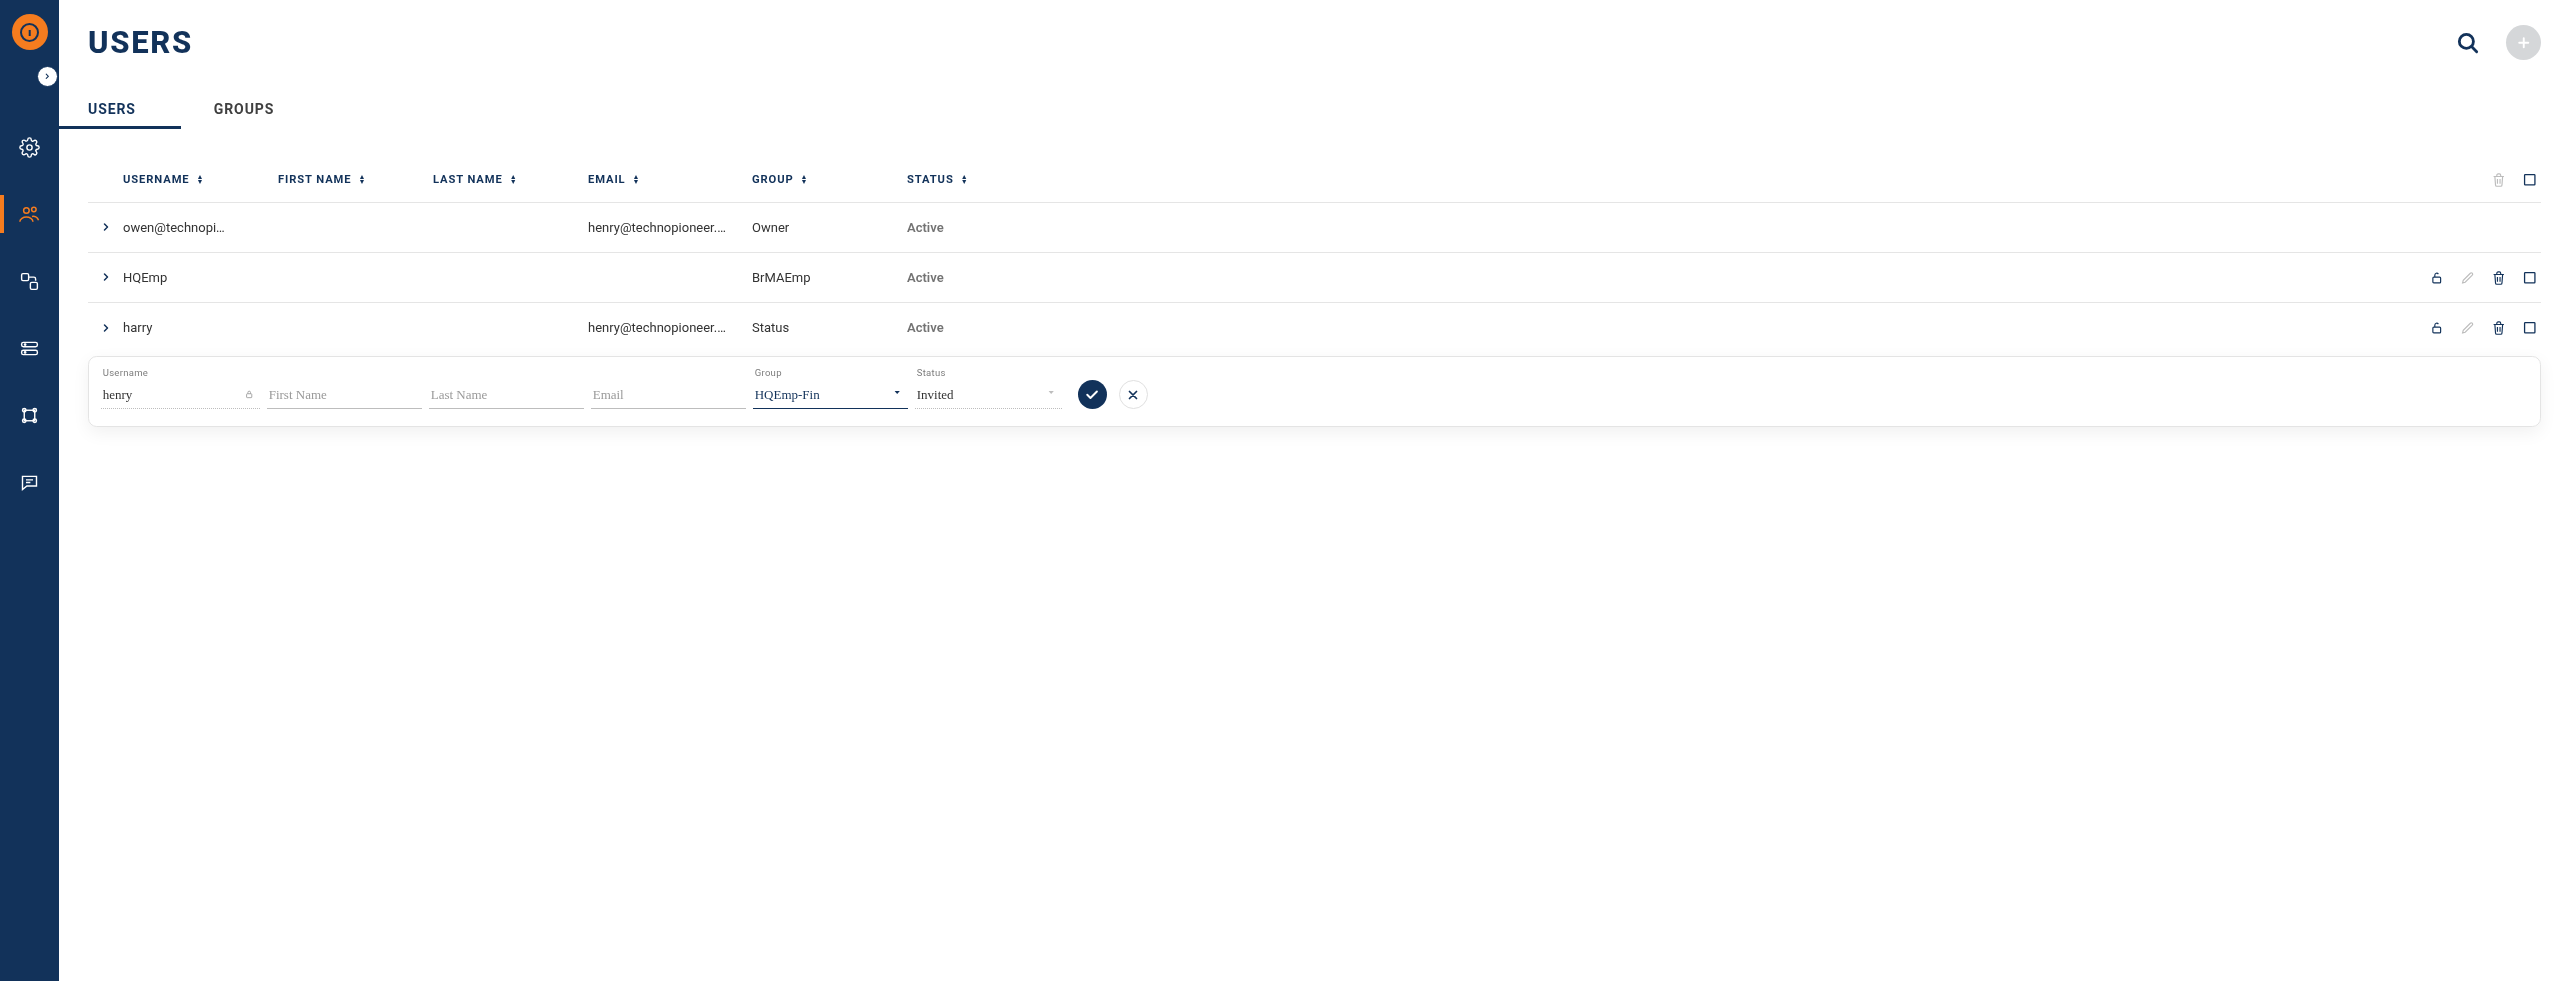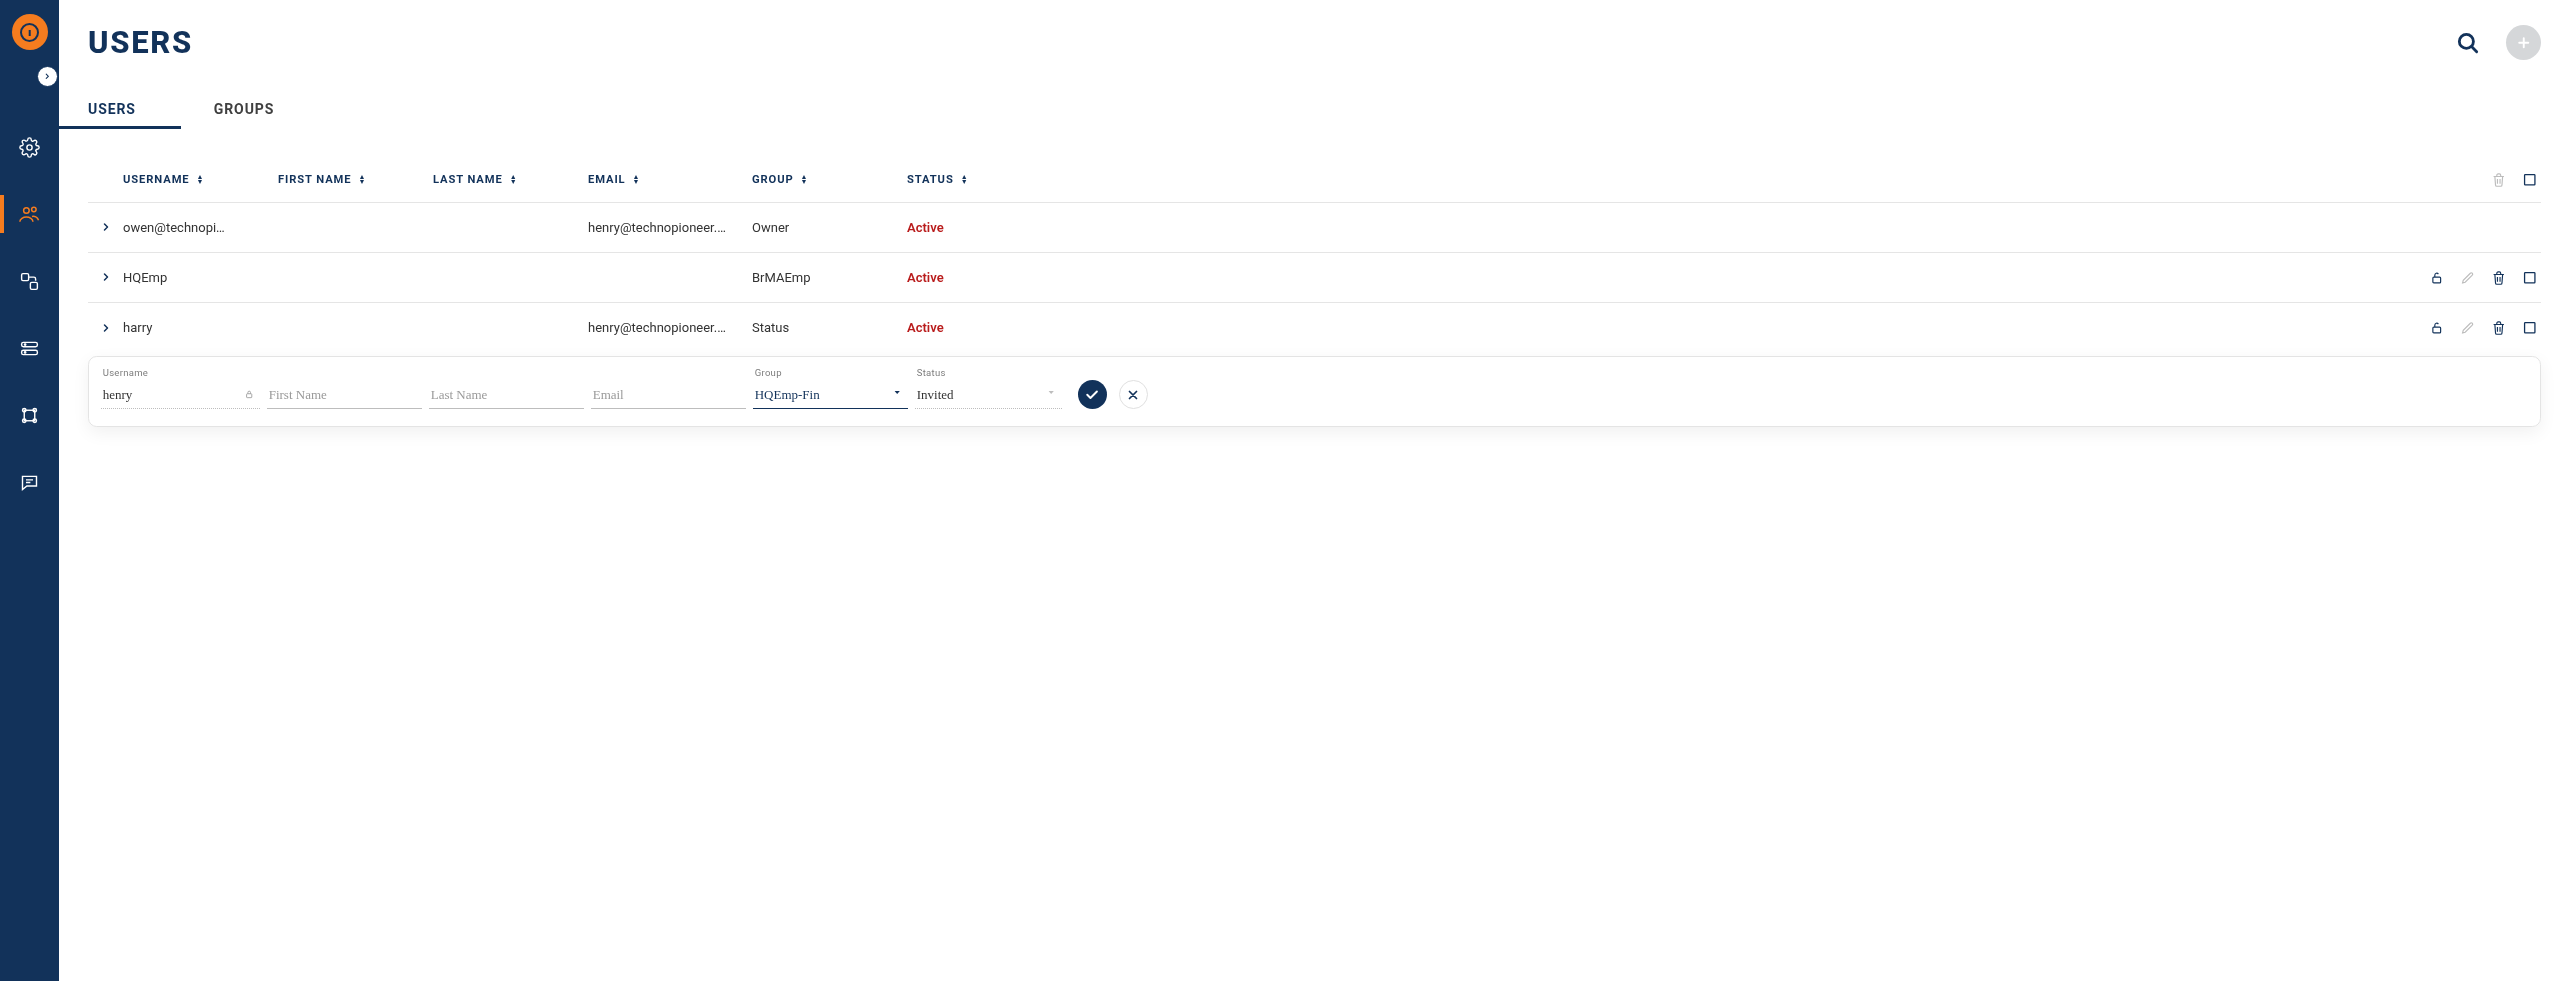--- a/index.html
+++ b/index.html
@@ -88,21 +88,21 @@
 
     .tbody { margin-top: 7px; }
     .trow {
       border-top: 0.9px solid #e5e5e5; padding: 17px 0; font-size: 13px; color: #333;
     }
     .expand-cell { display: flex; justify-content: center; }
     .cell { white-space: nowrap; overflow: hidden; text-overflow: ellipsis; padding-right: 14px; }
     .cell.status { font-weight: 600; }
     .row-actions { display: flex; justify-content: flex-end; gap: 15.5px; align-items: center; padding-right: 3.5px; }
     .row-actions .ico { cursor: pointer; }
-    .status-active { color: #b91c1c; }
+    .status-active { color: #737373; }
 
     
     .add-card {
       margin-top: 3.5px;
       border: 0.9px solid #e4e4e4; border-radius: 8.6px;
       box-shadow: 0 5.2px 17px rgba(0,0,0,0.06);
       padding: 10.4px 17px 17px 12px;
     }
     .addrow { grid-template-columns: 159px 155px 155px 155px 155px 147px auto; gap: 7px; align-items: end; }
     .field { display: flex; flex-direction: column; gap: 3.5px; }

